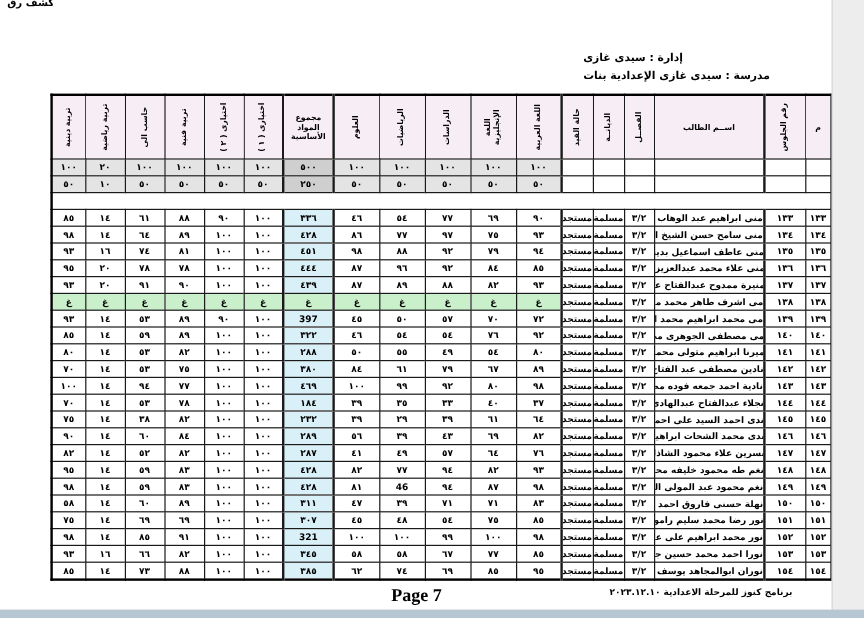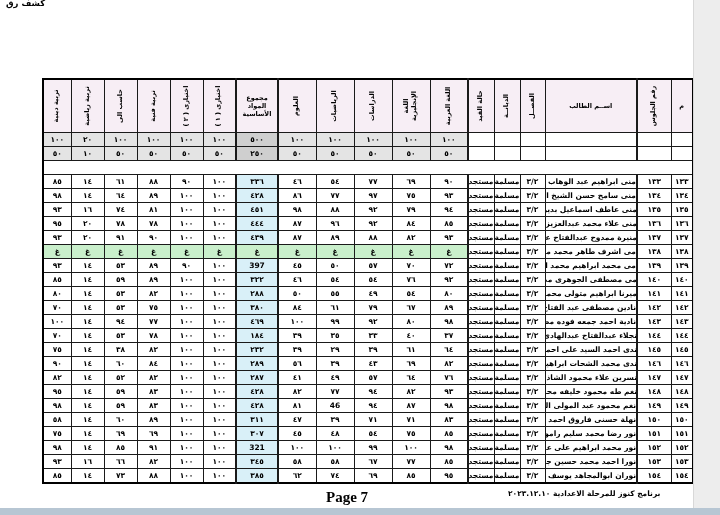--- a/index.html
+++ b/index.html
@@ -43,20 +43,24 @@
   
   #grid tr>*:nth-child(7){border-right-width:2px;}
   #grid tr>*:nth-child(12){border-right-width:2px;border-left-width:2px;}
   #grid tr>*:nth-child(3){border-right-width:2px;}
 </style>
 </head>
 <body>
 
 <div class="screen">
   <div class="corner">كشف رق</div>
+  <div class="org">
+    <div>إدارة : سيدى غازى</div>
+    <div>مدرسة : سيدى غازى الإعدادية بنات</div>
+  </div>
 
   <table id="grid" dir="rtl">
     <colgroup>
       <col style="width:22px">
         <col style="width:34px">
         <col style="width:92px">
       <col style="width:25px">
         <col style="width:26px">
         <col style="width:26px">
       <col style="width:38px">

